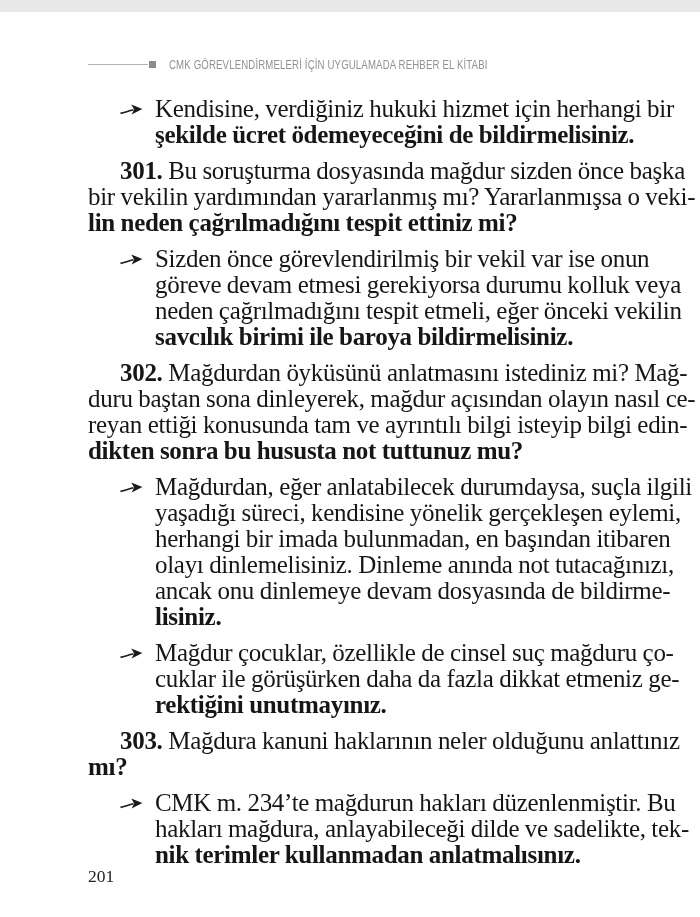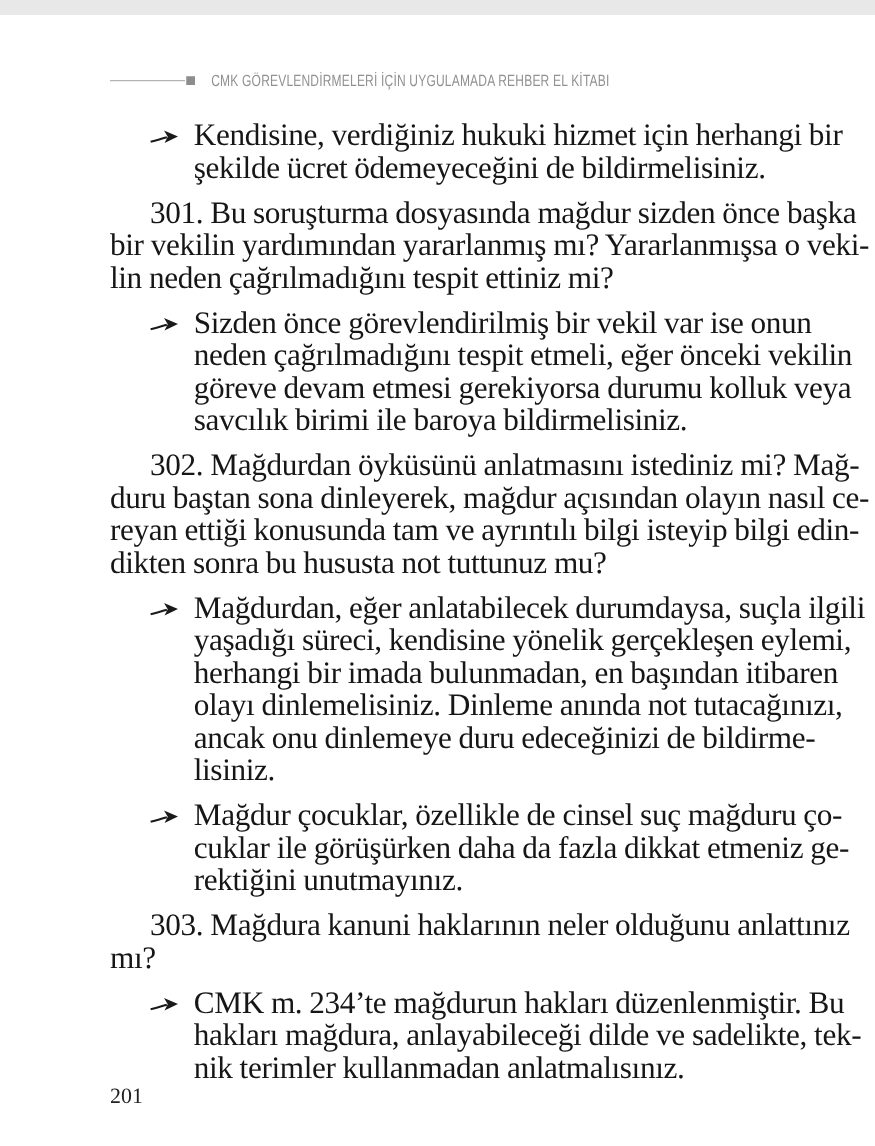--- a/index.html
+++ b/index.html
@@ -35,23 +35,23 @@
     font-size:25px; line-height:26px;
   }
   .block + .block { margin-top:10px; }
   .line {
     text-align:justify;
     text-align-last:justify;
     white-space:nowrap;
     letter-spacing:-0.3px;
     word-spacing:-0.3px;
   }
-  .line.last { text-align:left; text-align-last:left; }
+  .line.last { text-align:left; text-align-last:left;font-weight:bold; }
   .para .line.first { text-indent:32px; }
-  .num { font-weight:400; }
+  .num { font-weight:700; }
   .bullet { position:relative; padding-left:67px; }
   .arrow {
     position:absolute; left:32px; top:7px;
     width:23px; height:13px; line-height:0;
   }
   
   .footer {
     position:absolute; top:854px; left:88px; width:477px;
     text-align:left; font-size:17.5px; color:#222;
   }
@@ -83,42 +83,42 @@
       <div class="line">bir vekilin yardımından yararlanmış mı? Yararlanmışsa o veki-</div>
       <div class="line last">lin neden çağrılmadığını tespit ettiniz mi?</div>
     </div>
 
     <div class="block bullet">
       <span class="arrow"><svg viewBox="0 0 23 13" width="23" height="13">
             <path d="M0.5,10.4 C4,9.6 7.5,8.4 13.5,6.8" fill="none" stroke="#1a1a1a" stroke-width="1.7"></path>
             <path d="M11.2,1.4 L22.4,6.1 L11.6,11.4 L14.2,6.4 Z" fill="#1a1a1a"></path>
           </svg></span>
       <div class="line">Sizden önce görevlendirilmiş bir vekil var ise onun</div>
+      <div class="line">göreve devam etmesi gerekiyorsa durumu kolluk veya</div>
       <div class="line">neden çağrılmadığını tespit etmeli, eğer önceki vekilin</div>
-      <div class="line">göreve devam etmesi gerekiyorsa durumu kolluk veya</div>
       <div class="line last">savcılık birimi ile baroya bildirmelisiniz.</div>
     </div>
 
     <div class="block para">
       <div class="line first"><span class="num">302.</span> <span>Mağdurdan öyküsünü anlatmasını istediniz mi? Mağ-</span></div>
       <div class="line">duru baştan sona dinleyerek, mağdur açısından olayın nasıl ce-</div>
       <div class="line">reyan ettiği konusunda tam ve ayrıntılı bilgi isteyip bilgi edin-</div>
       <div class="line last">dikten sonra bu hususta not tuttunuz mu?</div>
     </div>
 
     <div class="block bullet">
       <span class="arrow"><svg viewBox="0 0 23 13" width="23" height="13">
             <path d="M0.5,10.4 C4,9.6 7.5,8.4 13.5,6.8" fill="none" stroke="#1a1a1a" stroke-width="1.7"></path>
             <path d="M11.2,1.4 L22.4,6.1 L11.6,11.4 L14.2,6.4 Z" fill="#1a1a1a"></path>
           </svg></span>
       <div class="line">Mağdurdan, eğer anlatabilecek durumdaysa, suçla ilgili</div>
       <div class="line">yaşadığı süreci, kendisine yönelik gerçekleşen eylemi,</div>
       <div class="line">herhangi bir imada bulunmadan, en başından itibaren</div>
       <div class="line">olayı dinlemelisiniz. Dinleme anında not tutacağınızı,</div>
-      <div class="line">ancak onu dinlemeye duru edeceğinizi de bildirme-</div>
+      <div class="line">ancak onu dinlemeye devam dosyasında de bildirme-</div>
       <div class="line last">lisiniz.</div>
     </div>
 
     <div class="block bullet">
       <span class="arrow"><svg viewBox="0 0 23 13" width="23" height="13">
             <path d="M0.5,10.4 C4,9.6 7.5,8.4 13.5,6.8" fill="none" stroke="#1a1a1a" stroke-width="1.7"></path>
             <path d="M11.2,1.4 L22.4,6.1 L11.6,11.4 L14.2,6.4 Z" fill="#1a1a1a"></path>
           </svg></span>
       <div class="line">Mağdur çocuklar, özellikle de cinsel suç mağduru ço-</div>
       <div class="line">cuklar ile görüşürken daha da fazla dikkat etmeniz ge-</div>

